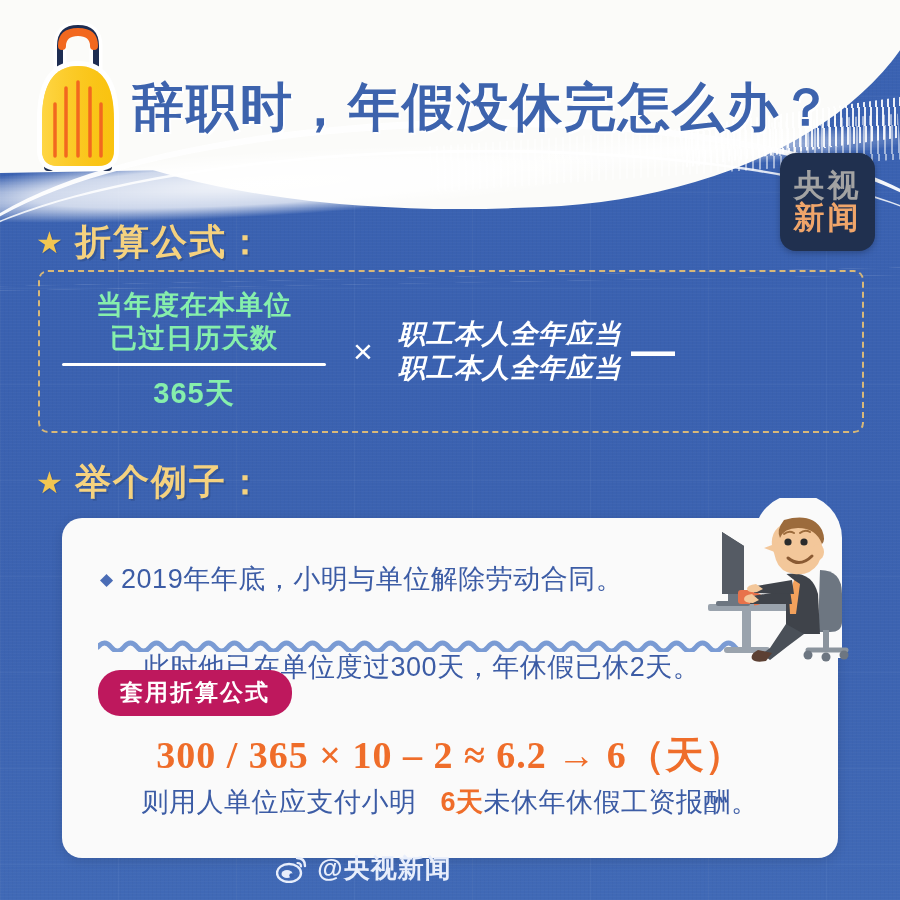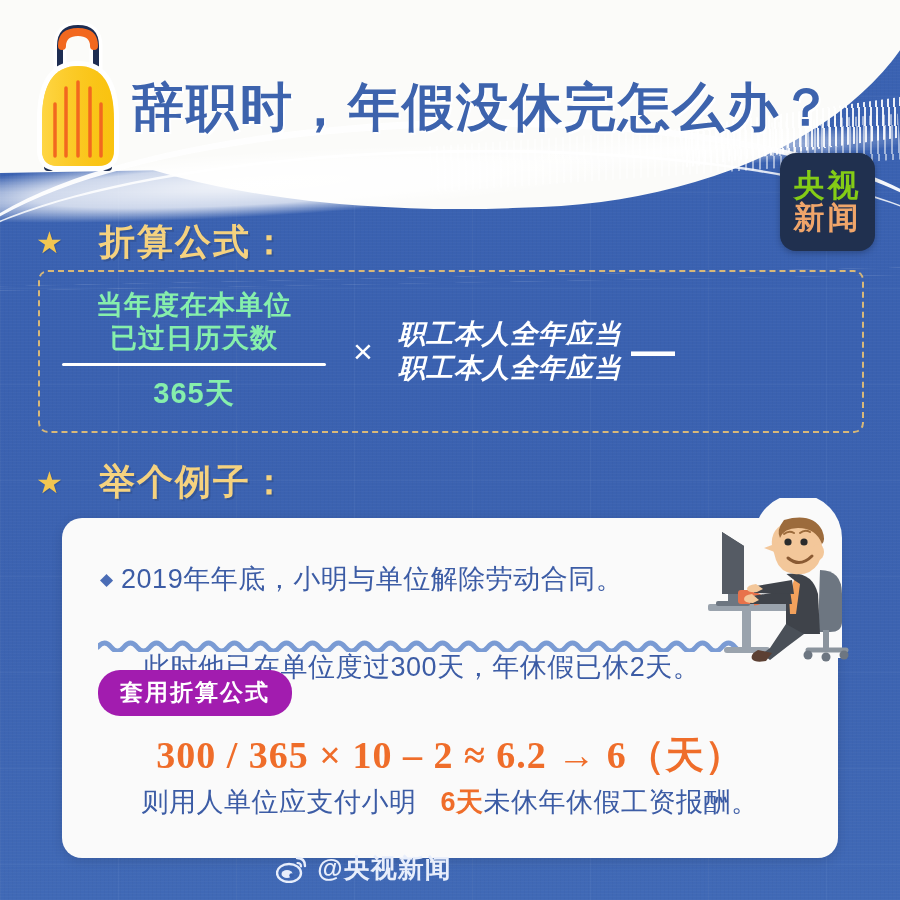--- a/index.html
+++ b/index.html
@@ -167,21 +167,21 @@
     padding: 4px 0;
     box-sizing: border-box;
   }
   .cctv-line {
     font-size: 31px;
     font-weight: bold;
     letter-spacing: 3px;
     line-height: 1.02;
     font-family: "Liberation Sans", "DejaVu Sans", sans-serif;
   }
-  .cctv-top { color: #84cc16; }
+  .cctv-top { color: #a3a3a3; }
   .cctv-bot { color: #f0a56a; }
 
   
   .section-head {
     position: absolute;
     display: flex;
     align-items: center;
     gap: 12px;
     z-index: 5;
   }
@@ -193,21 +193,20 @@
     line-height: 1;
     text-shadow: 1px 1px 1px rgba(0,0,0,.15);
   }
   .section-title {
     font-size: 36px;
     font-weight: bold;
     color: #f5d27f;
     letter-spacing: 2px;
     text-shadow: 2px 2px 0 rgba(0,0,0,.12);
     font-family: "Liberation Sans", "DejaVu Sans", sans-serif;
-    margin-left: 24px;
   }
 
   
   .formula-box {
     position: absolute;
     left: 38px;
     top: 270px;
     width: 826px;
     height: 163px;
     border: 2px dashed #d8b878;
@@ -308,21 +307,21 @@
     left: 36px;
     top: 120px;
     width: 650px;
     height: 14px;
   }
 
   .badge {
     position: absolute;
     left: 36px;
     top: 152px;
-    background: #a21caf;
+    background: #be185d;
     color: #ffffff;
     font-size: 23px;
     font-weight: bold;
     letter-spacing: 2px;
     padding: 7px 22px 8px;
     border-radius: 22px;
   }
 
   .calc {
     position: absolute;

